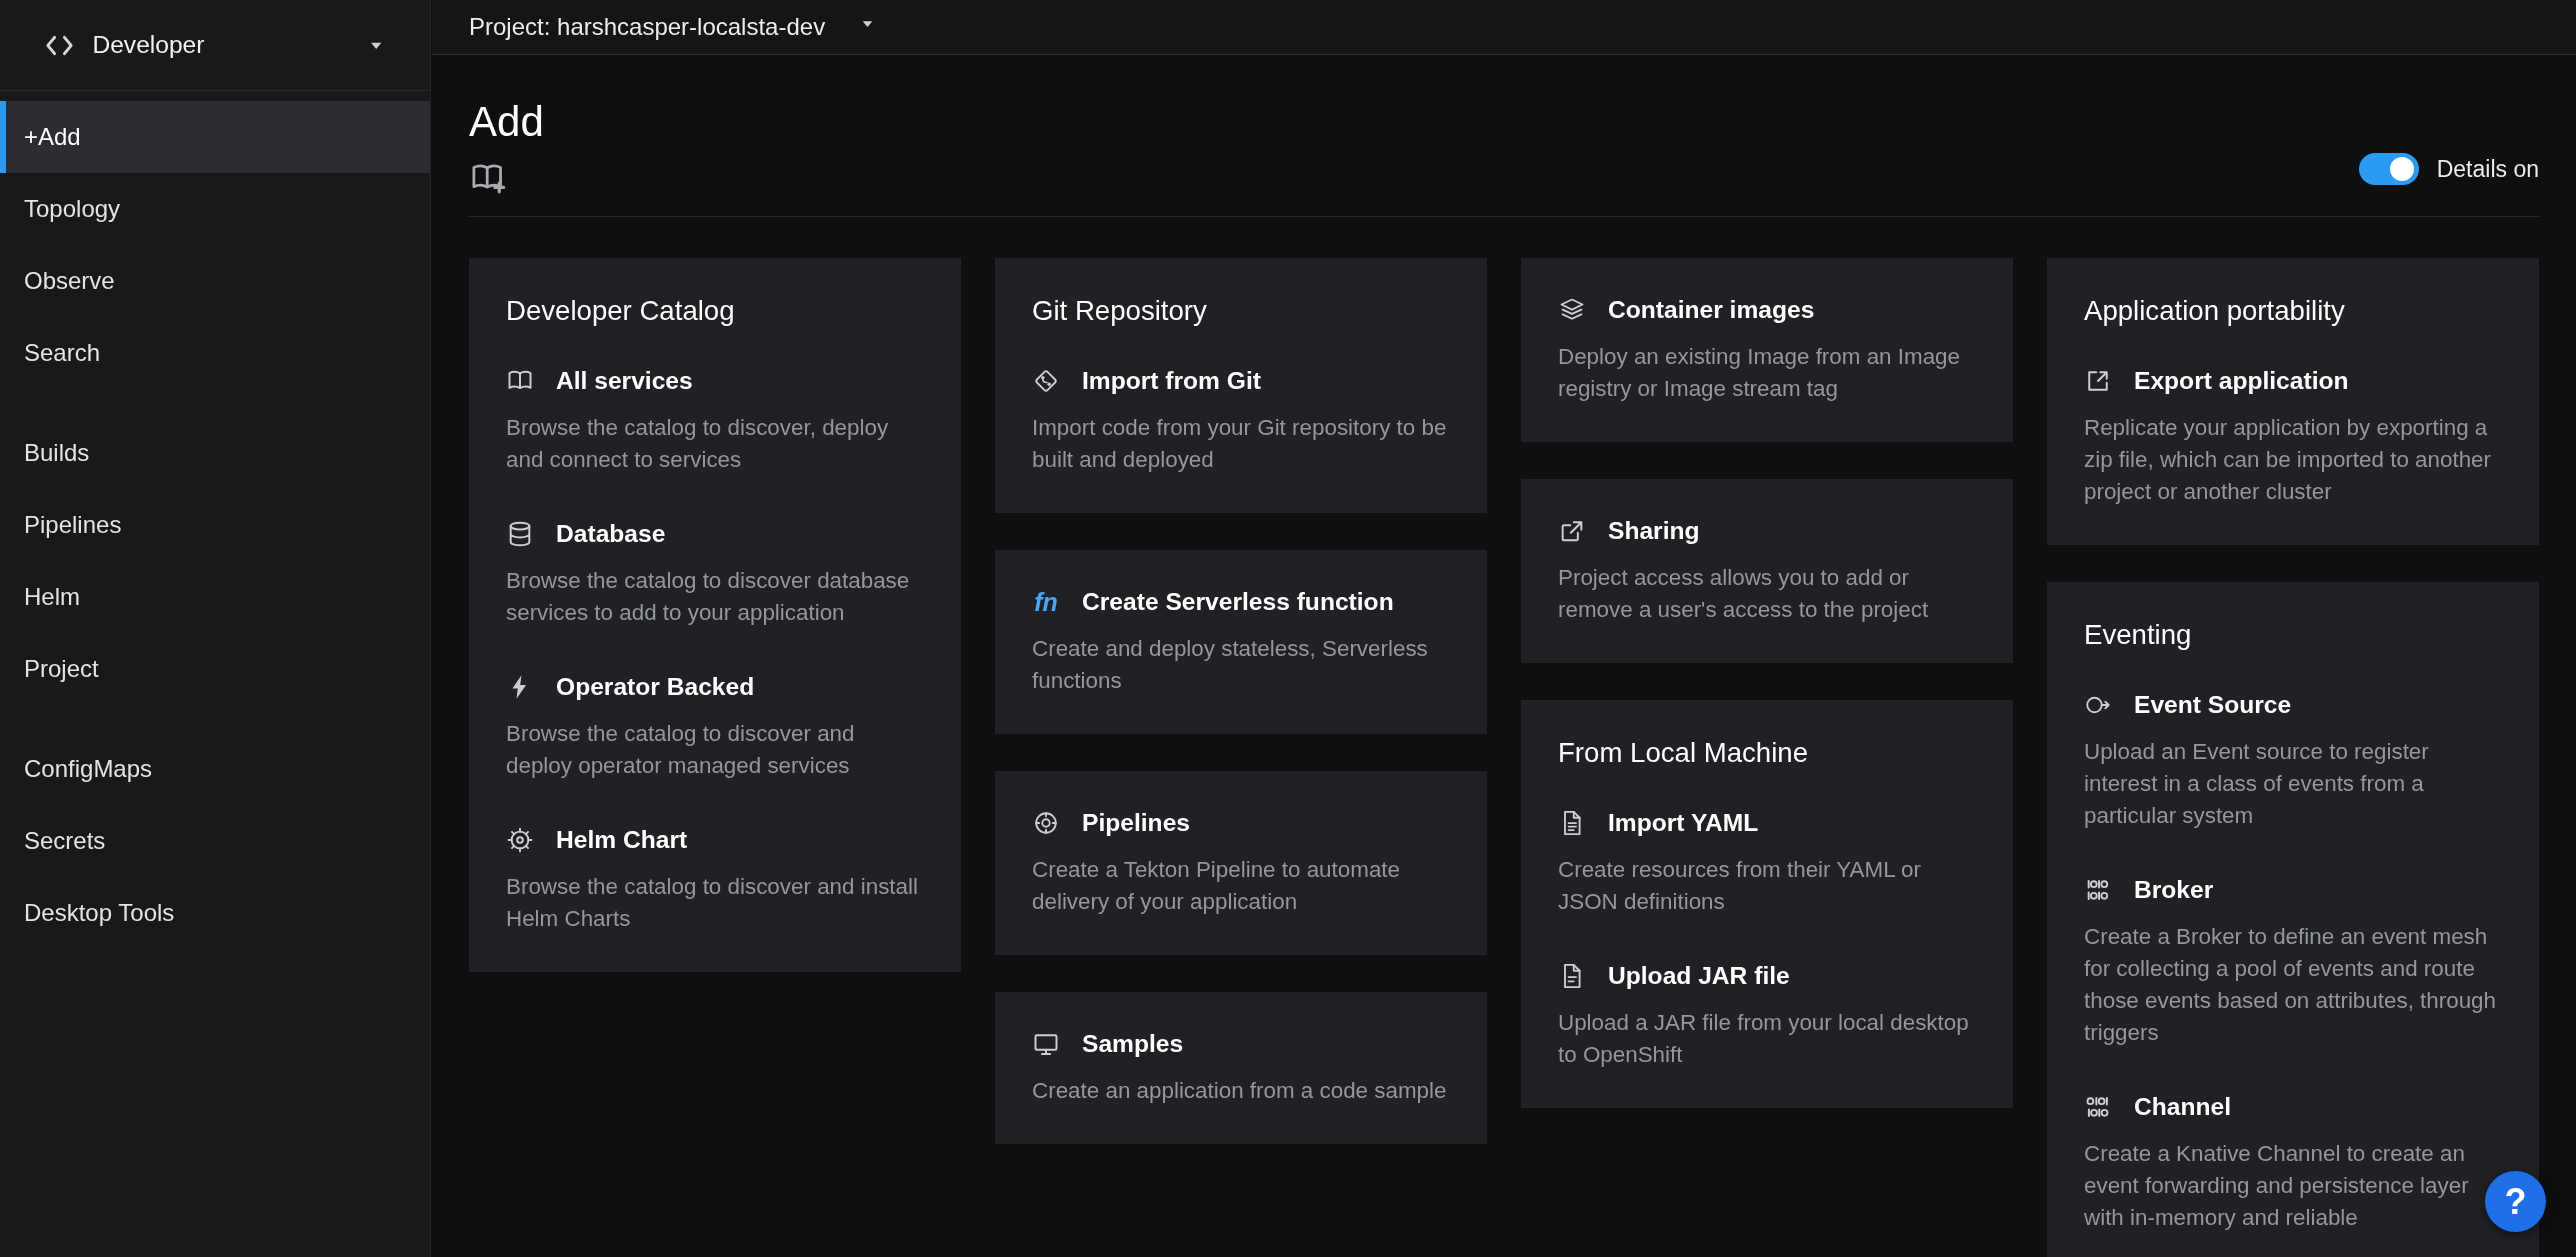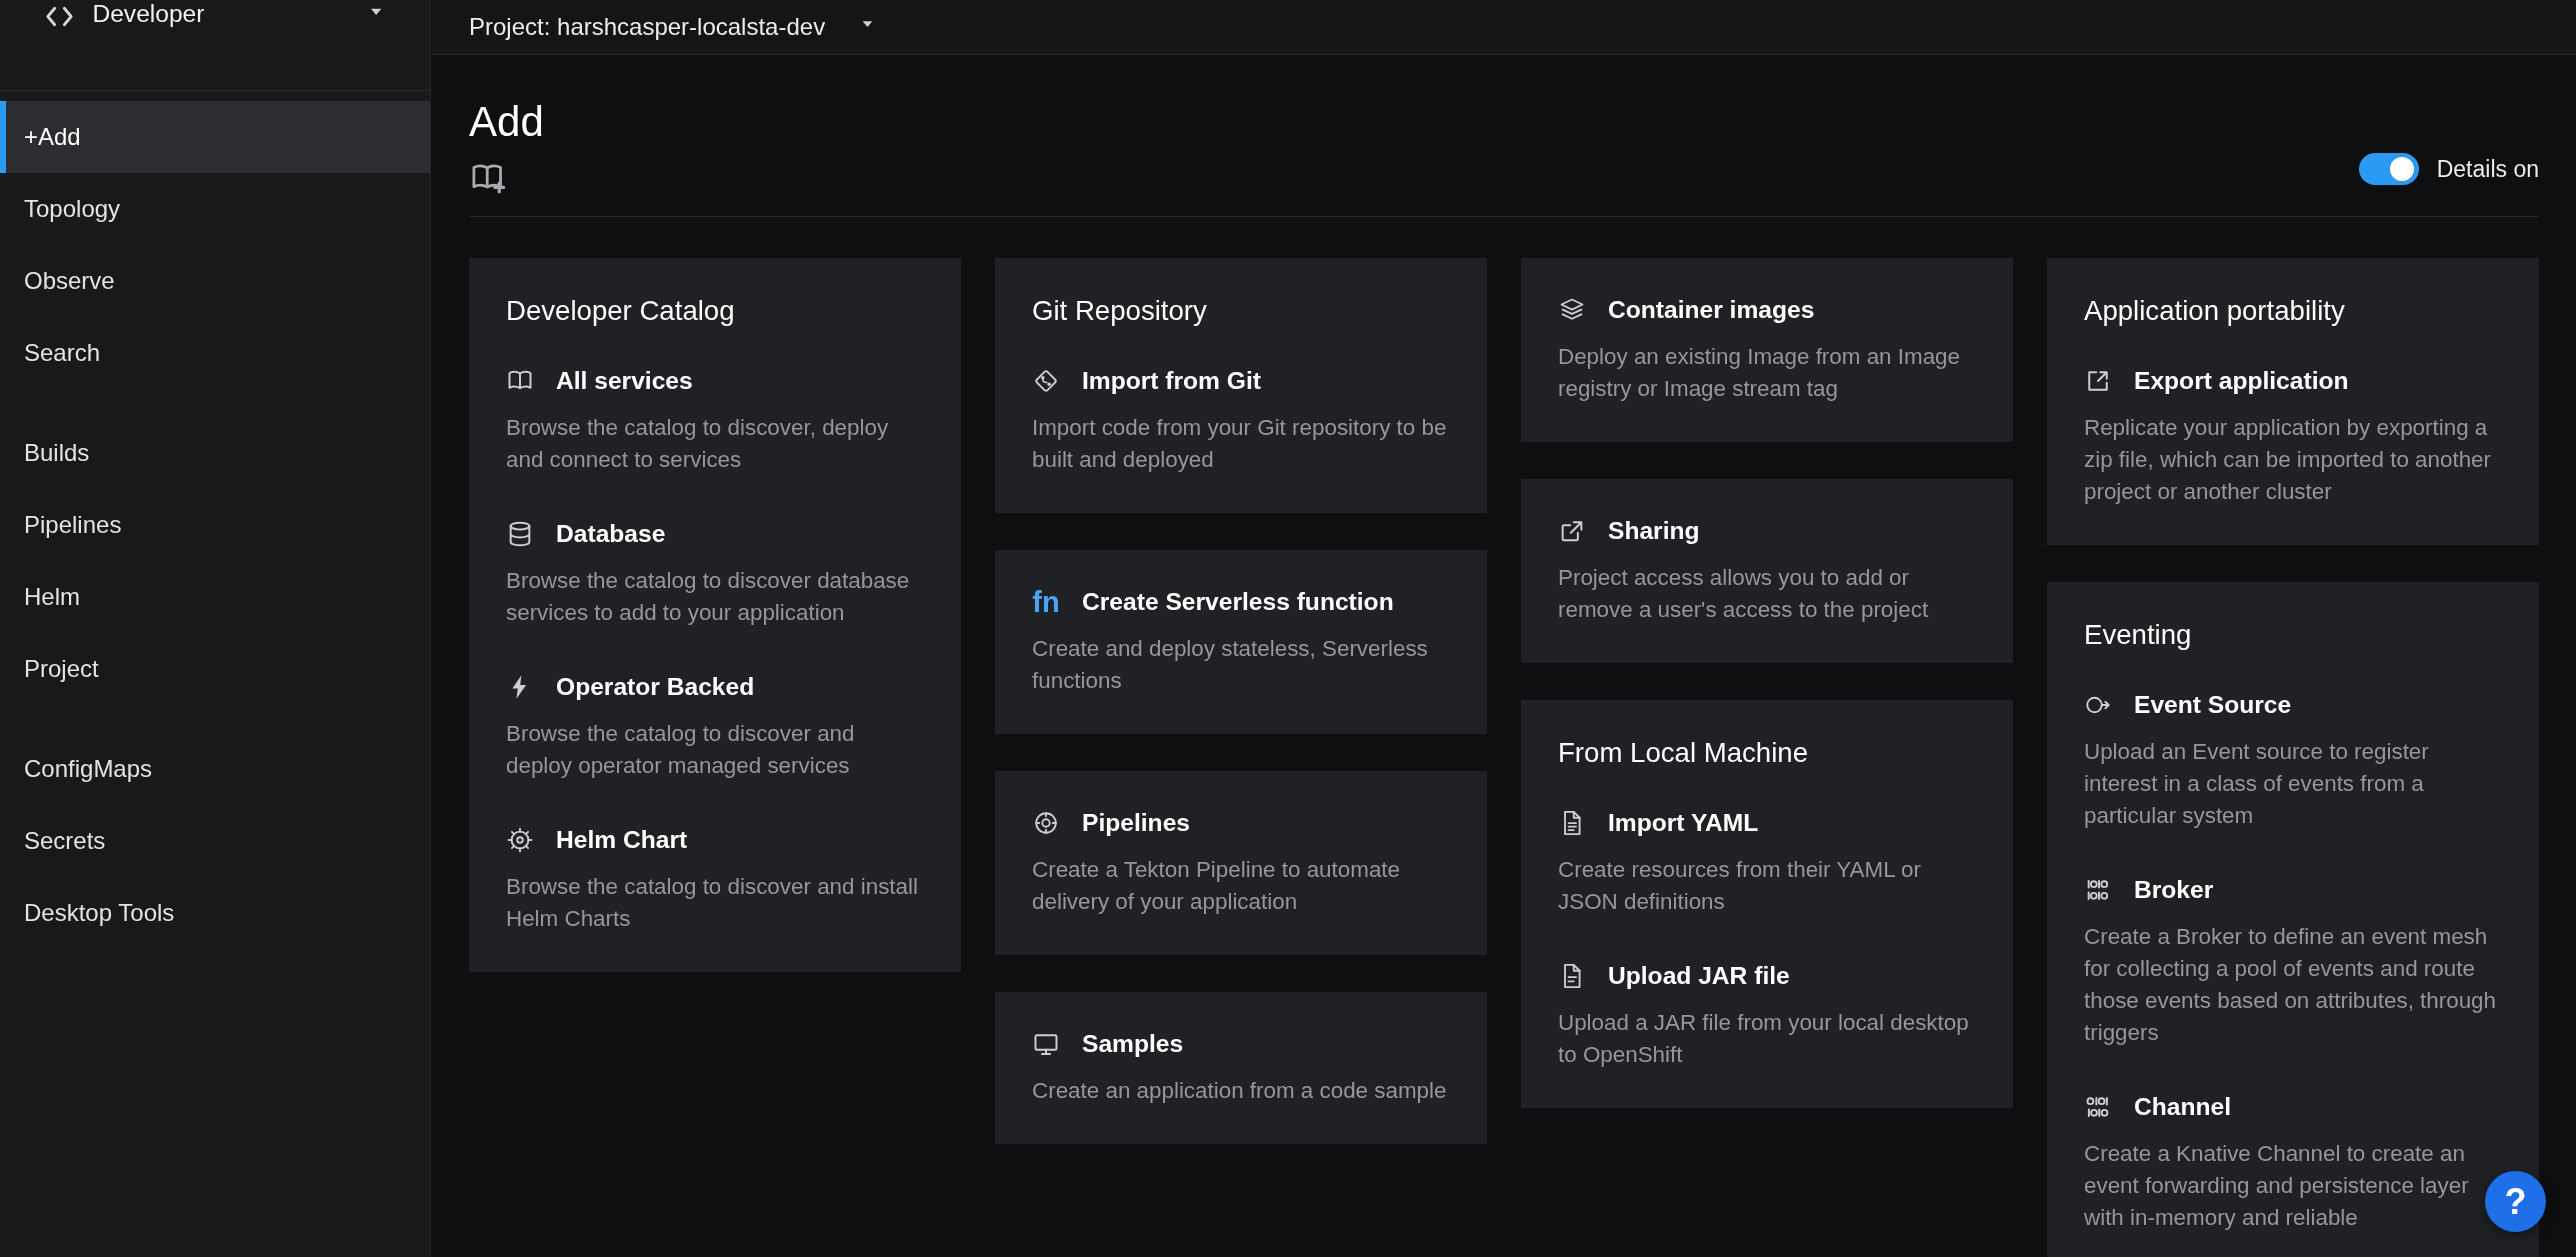--- a/index.html
+++ b/index.html
@@ -7,21 +7,21 @@
     --help-blue:#1f6fe8;
     --fn-blue:#4aa5f8;
   }
   *{box-sizing:border-box;margin:0;padding:0}
   html,body{width:2576px;height:1257px;overflow:hidden}
   body{font-family:"Liberation Sans",sans-serif;background:#0e0f10;color:#fff}
   .app{position:relative;width:2576px;height:1257px;overflow:hidden;background:#0e0f10}
 
   
   .sidebar{position:absolute;left:0;top:0;width:431px;height:100%;background:#18191b;border-right:0.7px solid #242527}
-  .persp{display:flex;height:91px;padding:0 43px 0 43px;border-bottom:0.7px solid #2b2b2d;cursor:pointer}
+  .persp{display:flex;align-items:center;height:91px;padding:0 43px 0 43px;border-bottom:0.7px solid #2b2b2d;cursor:pointer}
   .persp .icn{color:#d6d7d9;width:33px;height:33px;margin-right:16.4px}
   .persp .icn svg{width:33px;height:33px;display:block}
   .persp-label{font-size:24.6px;color:#f2f2f2}
   .persp .caret{margin-left:auto;width:22.4px;height:22.4px;color:#d0d0d0}
   .persp .caret svg{width:22.4px;height:22.4px;display:block}
   .nav{list-style:none;padding-top:10.4px}
   .nav-group{list-style:none;margin-bottom:28px}
   .nav-item{display:flex;align-items:center;height:72px;padding-left:18px;border-left:6.7px solid transparent;
             font-size:24px;color:#e3e4e6;cursor:pointer}
   .nav-item.active{background:#2b2d30;border-left-color:var(--accent-blue);color:#fff}
@@ -49,21 +49,21 @@
   .grid{display:flex;gap:34px;margin-top:41px;align-items:flex-start}
   .col{flex:1;display:flex;flex-direction:column;gap:37px;min-width:0}
   .card{background:#1f2125;padding:37px;width:100%}
   .card h2{font-size:27.6px;font-weight:400;color:#fdfdfd;margin:0 0 39px}
   .item{cursor:pointer}
   .item + .item{margin-top:43px}
   .item-title{display:flex;align-items:center;gap:22px;font-size:24.6px;font-weight:600;color:#fff;line-height:1.2}
   .item-title .icn{flex:0 0 auto;width:28px;height:28px;color:#cdced1;display:flex;align-items:center;justify-content:center}
   .item-title .icn svg{width:28px;height:28px;display:block}
   .desc{margin-top:16.4px;font-size:22.4px;line-height:1.43;color:#95979b}
-  .fn-txt{font-weight:700;font-size:29px;color:var(--fn-blue);line-height:1}
+  .fn-txt{font-style:italic;font-weight:700;font-size:25px;color:var(--fn-blue);line-height:1}
 
   
   .help-btn{position:absolute;right:30px;bottom:25px;width:61px;height:61px;border-radius:50%;
             background:var(--help-blue);display:flex;align-items:center;justify-content:center;
             font-size:36px;font-weight:700;color:#fff;cursor:pointer;box-shadow:0 3px 10.4px rgba(0,0,0,.5)}
 </style>
 </head>
 <body>
 
 <div class="app">

